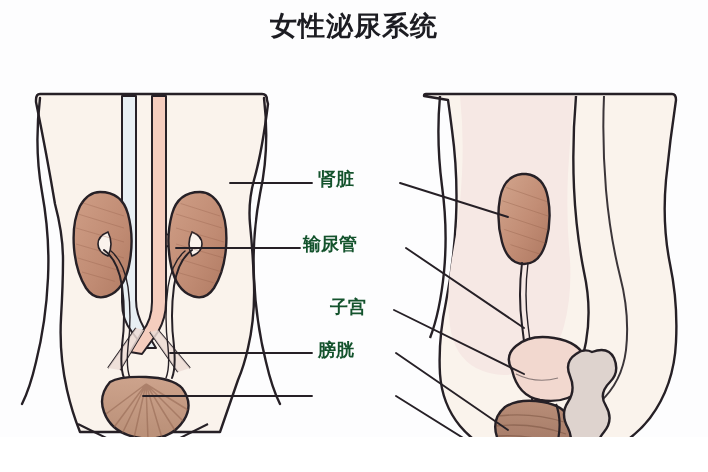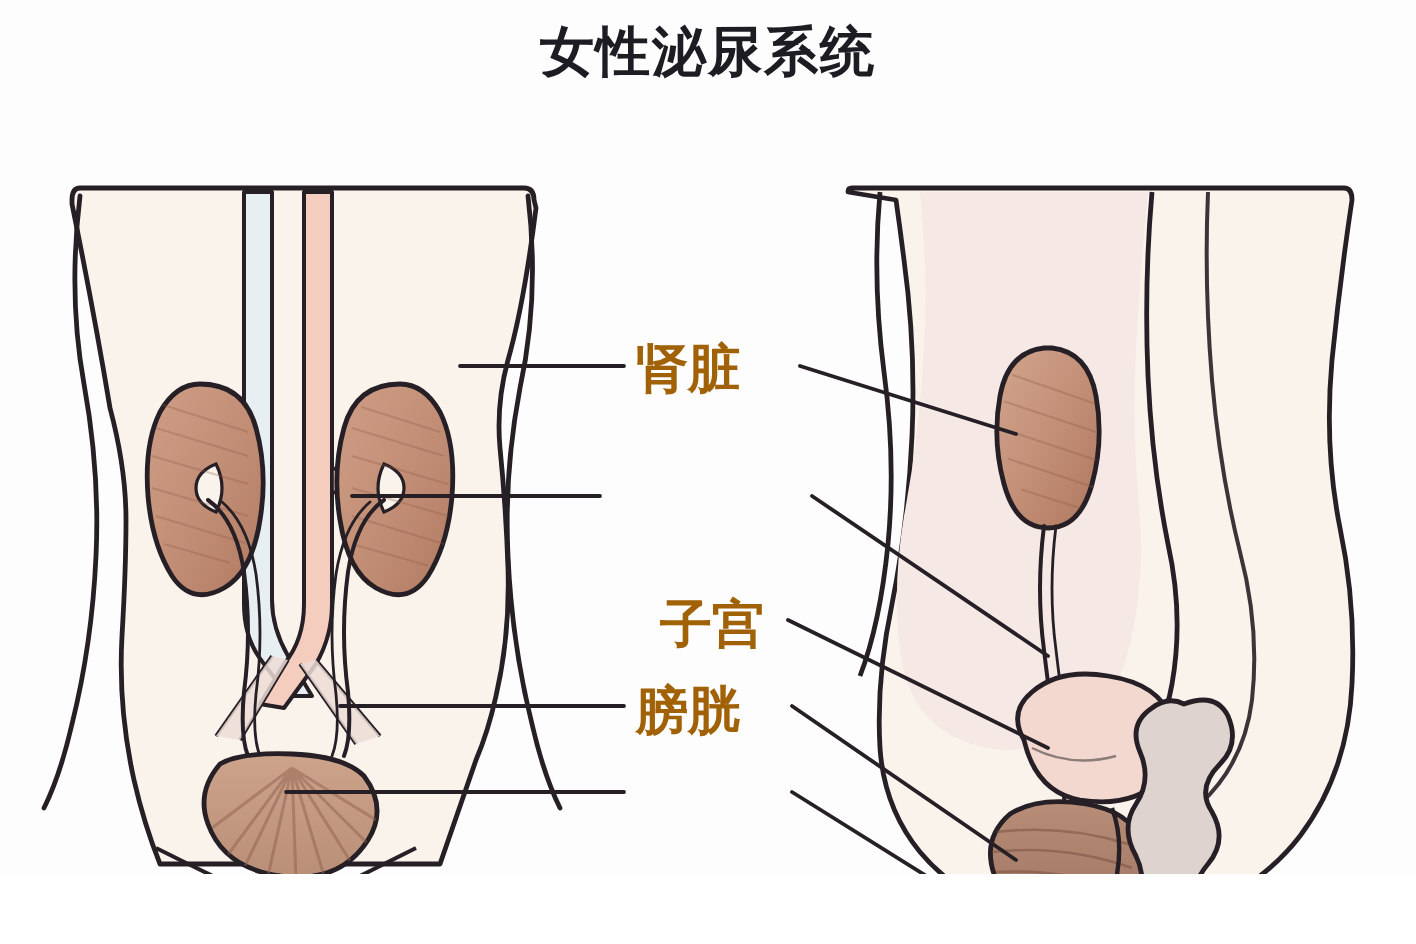--- a/index.html
+++ b/index.html
@@ -29,23 +29,23 @@
   }
   #figure {
     position: absolute;
     left: 0;
     top: 52px;
     width: 708px;
     height: 420px;
   }
   .label {
     position: absolute;
-    font-size: 26px;
+    font-size: 18px;
     font-weight: bold;
-    color: #a16207;
+    color: #14532d;
     white-space: nowrap;
     font-family: Liberation Sans, sans-serif;
     letter-spacing: 0px;
   }
   svg { display: block; }
 </style>
 </head>
 <body>
 
 <div id="page">
@@ -235,16 +235,17 @@
 
       <line x1="170" y1="301" x2="312" y2="301"></line>
       <line x1="396" y1="301" x2="508" y2="378"></line>
 
       <line x1="143" y1="344" x2="312" y2="344"></line>
       <line x1="396" y1="344" x2="524" y2="424"></line>
     </g>
   </svg>
 
   <div class="label" style="left:318px; top:167px;">肾脏</div>
+  <div class="label" style="left:303px; top:232px;">输尿管</div>
   <div class="label" style="left:318px; top:338px;">膀胱</div>
   <div class="label" style="left:330px; top:295px;">子宫</div>
 
 </div>
 
 </body></html>

